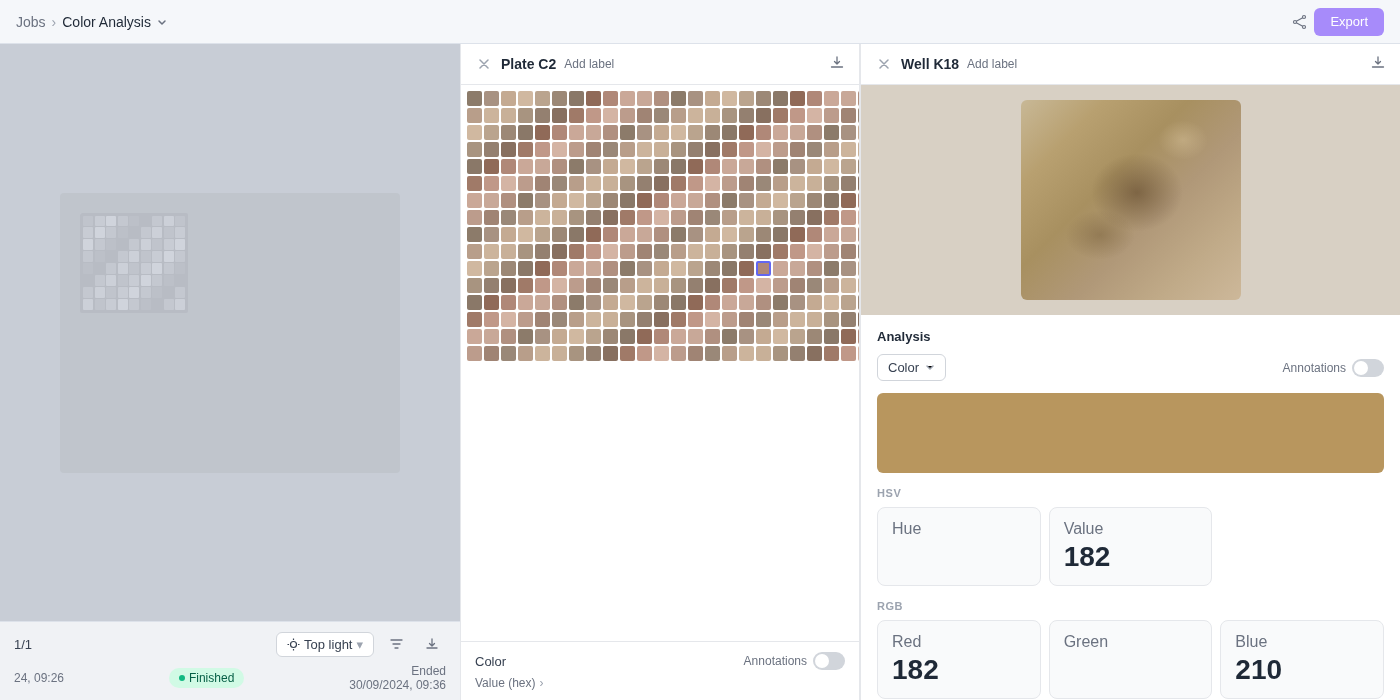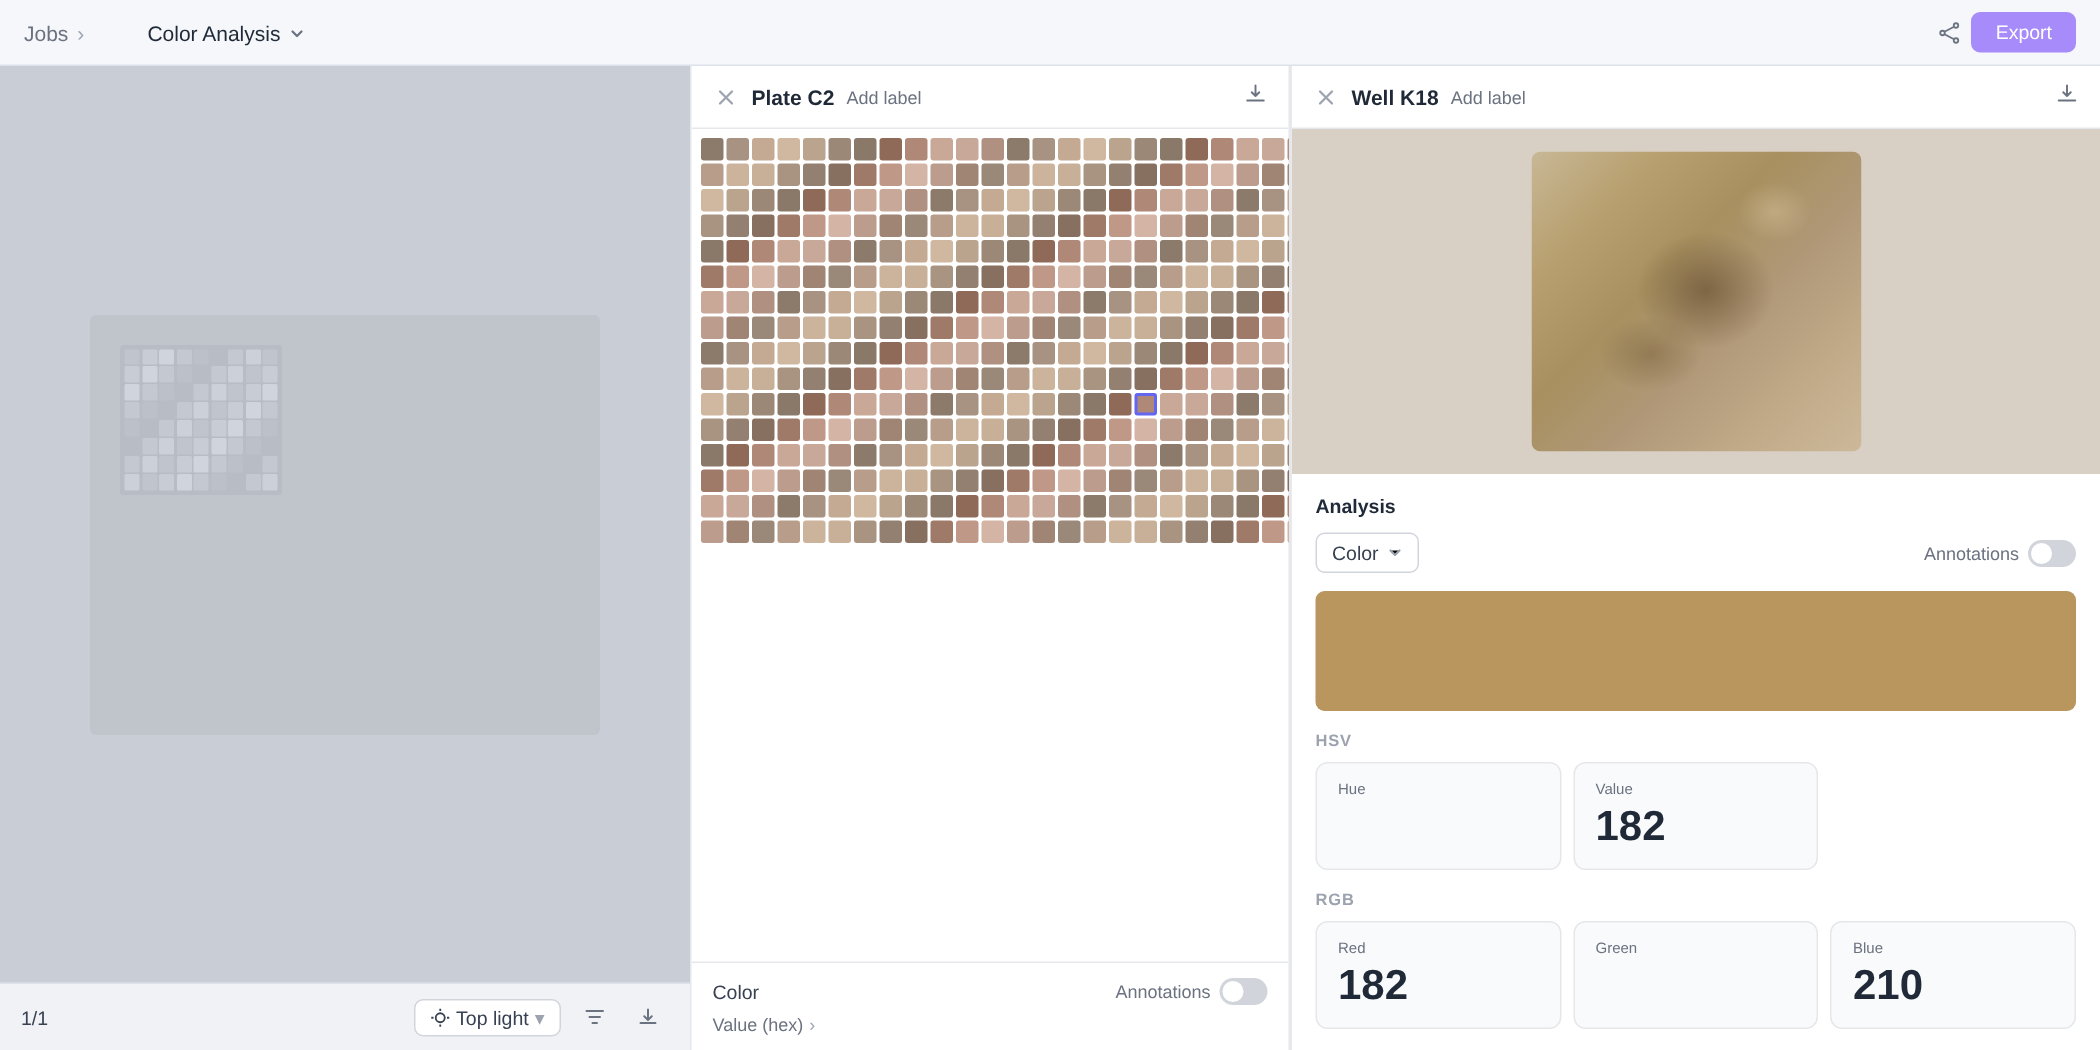--- a/index.html
+++ b/index.html
@@ -38,33 +38,31 @@
       color: #9ca3af;
       font-size: 14px;
     }
     .breadcrumb-current {
       color: #1f2937;
       font-size: 14px;
       font-weight: 500;
       display: flex;
       align-items: center;
       gap: 4px;
-      margin-left: 36px;
     }
     .chevron-down {
       width: 14px;
       height: 14px;
       display: inline-flex;
       align-items: center;
       justify-content: center;
       color: #6b7280;
     }
     .toolbar-icons {
       display: flex;
-      align-items: center;
       gap: 0;
     }
     .icon-btn {
       width: 28px;
       height: 28px;
       display: flex;
       align-items: center;
       justify-content: center;
       color: #6b7280;
       cursor: pointer;
@@ -354,21 +352,21 @@
       grid-template-columns: 1fr 1fr 1fr;
       gap: 8px;
     }
     .metric-card {
       background: #f9fafb;
       border: 1px solid #e5e7eb;
       border-radius: 8px;
       padding: 12px 14px;
     }
     .metric-label {
-      font-size: 10px;
+      font-size: 16px;
       color: #6b7280;
       margin-bottom: 4px;
     }
     .metric-value {
       font-size: 28px;
       font-weight: 600;
       color: #1f2937;
       line-height: 1.1;
     }
 
@@ -517,20 +515,31 @@
             </svg>
           </div>
           <div class="icon-btn">
             <svg width="14" height="14" viewBox="0 0 14 14" fill="none">
               <path d="M7 2v7M4.5 6.5L7 9l2.5-2.5" stroke="#6b7280" stroke-width="1.3" stroke-linecap="round" stroke-linejoin="round"></path>
               <path d="M2 11h10" stroke="#6b7280" stroke-width="1.3" stroke-linecap="round"></path>
             </svg>
           </div>
         </div>
       </div>
+      <div class="bottom-row2">
+        <span>24, 09:26</span>
+        <div class="status-badge">
+          <div class="status-dot"></div>
+          <span>Finished</span>
+        </div>
+        <div style="text-align:right;">
+          <div>Ended</div>
+          <div>30/09/2024, 09:36</div>
+        </div>
+      </div>
     </div>
   </div>
 
   <div class="middle-panel">
     <div class="panel-header">
       <div class="close-icon">
         <svg width="10" height="10" viewBox="0 0 10 10">
           <path d="M1 1l8 8M9 1L1 9" stroke="#9ca3af" stroke-width="1.5" stroke-linecap="round"></path>
         </svg>
       </div>

